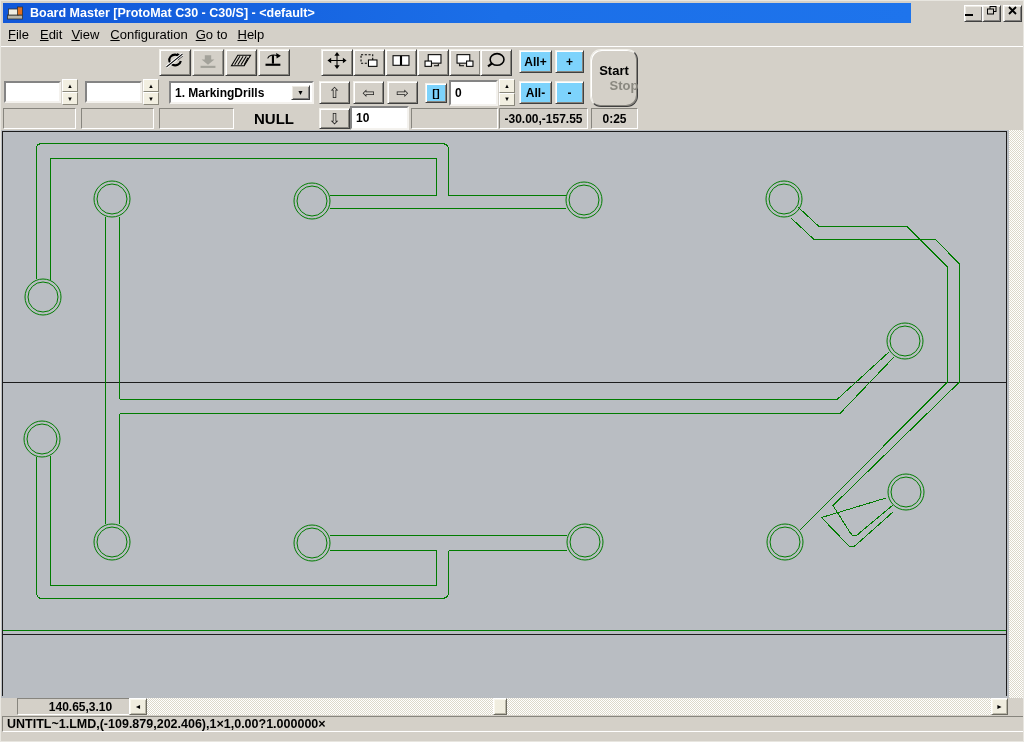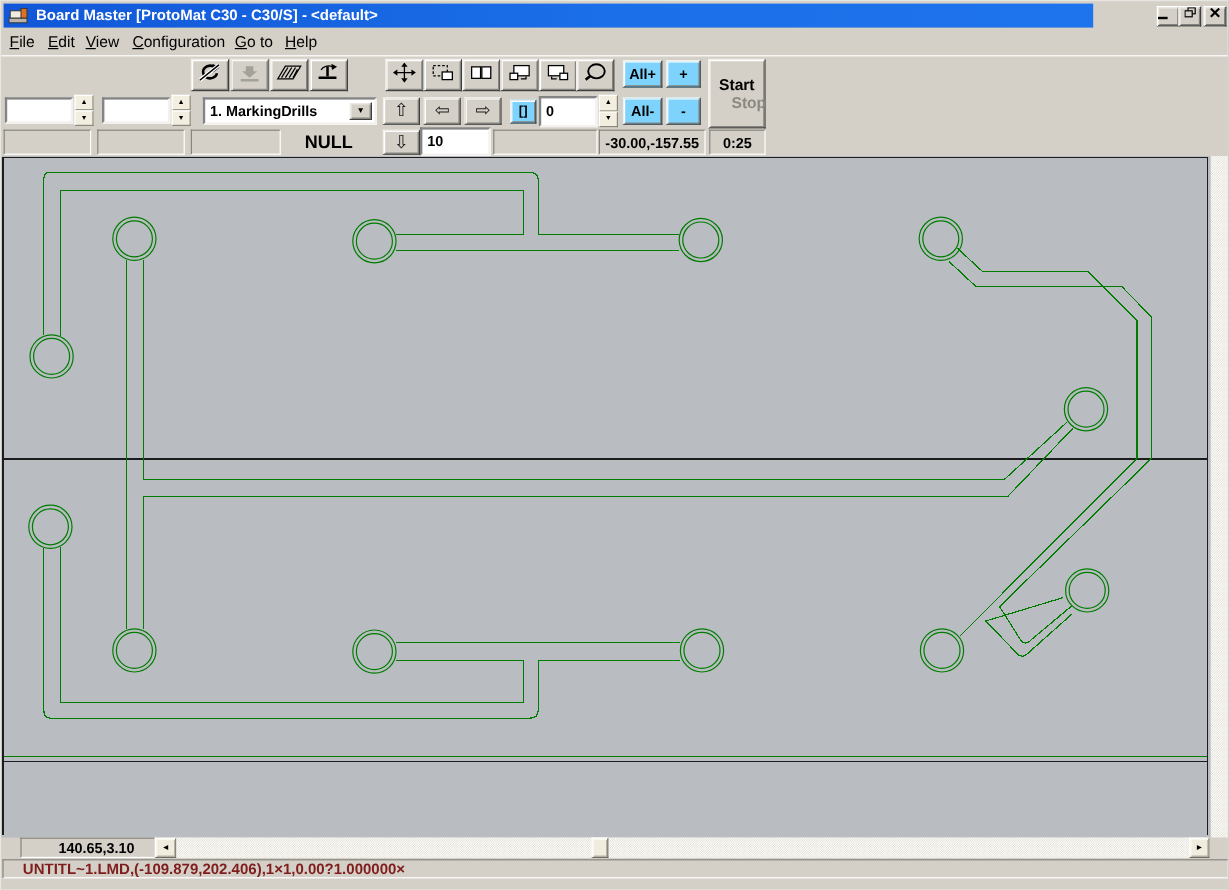--- a/index.html
+++ b/index.html
@@ -48,21 +48,21 @@
     background-image:linear-gradient(45deg,#dcd8ca 25%,transparent 25%,transparent 75%,#dcd8ca 75%),
                      linear-gradient(45deg,#dcd8ca 25%,transparent 25%,transparent 75%,#dcd8ca 75%);
     background-size:2px 2px;background-position:0 0,1px 1px;}
   .sbtn{background:#F0EDDF;border:1px solid;border-color:#fff #6e6c62 #6e6c62 #fff;
     box-shadow:inset 1px 1px 0 #faf8ee, inset -1px -1px 0 #b8b5a6;
     display:flex;align-items:center;justify-content:center;font-size:7px;color:#000;box-sizing:border-box;}
   
   #statusbar{left:0;top:714px;width:1024px;height:18px;background:#D4D0C8;}
   #statusbar-inner{position:absolute;left:1px;top:1px;right:1px;bottom:1px;
     border:1px solid;border-color:#87857e #fff #fff #87857e;
-    font-weight:bold;font-size:12.5px;display:flex;align-items:center;padding-left:16px;color:#7f1d1d;text-align:right;}
+    font-weight:bold;font-size:12.5px;display:flex;align-items:center;padding-left:4px;color:#000000;text-align:right;}
   #taskbar{left:0;top:733px;width:1024px;height:9px;background:#D4D0C8;}
 </style>
 </head>
 <body>
 
 <div id="win">
 
   <div id="titlebar" class="abs">
     <svg id="title-icon" viewBox="0 0 16 14">
       <rect x="0" y="9" width="15" height="4" fill="#b8b4a8" stroke="#333" stroke-width="0.8"></rect>
@@ -163,21 +163,21 @@
               <ellipse cx="11" cy="7" rx="6.5" ry="5.5" fill="none" stroke="#000" stroke-width="1.5"></ellipse>
               <line x1="2.5" y1="13.5" x2="6.5" y2="10.5" stroke="#000" stroke-width="2"></line>
             </svg></span>
         </div>
       </div>
 
     <div class="abs btn3d cream boldlbl" style="left:518px;top:3px;width:33px;height:23px;">All+</div>
     <div class="abs btn3d cream boldlbl" style="left:554px;top:3px;width:29px;height:23px;">+</div>
     <div class="abs btn3d cream boldlbl" style="left:518px;top:34px;width:33px;height:23px;">All-</div>
     <div class="abs btn3d cream boldlbl" style="left:554px;top:34px;width:29px;height:23px;">-</div>
-    <div class="abs btn3d" style="left:589px;top:2px;width:48px;height:58px;flex-direction:column;">
+    <div class="abs btn3d" style="left:589px;top:2px;width:48px;height:58px;flex-direction:column;border-radius:11px;">
       <span style="font-weight:bold;font-size:13px;color:#000;">Start</span>
       <span style="font-weight:bold;font-size:13px;color:#8a8880;margin-left:20px;">Stop</span>
     </div>
 
     <div class="abs field" style="left:3px;top:34px;width:57px;height:22px;"></div>
     <div class="abs spinner" style="left:61px;top:32px;width:16px;height:26px;">
       <div class="spinbtn">▲</div>
       <div class="spinbtn">▼</div>
     </div>
     <div class="abs field" style="left:84px;top:34px;width:57px;height:22px;"></div>

